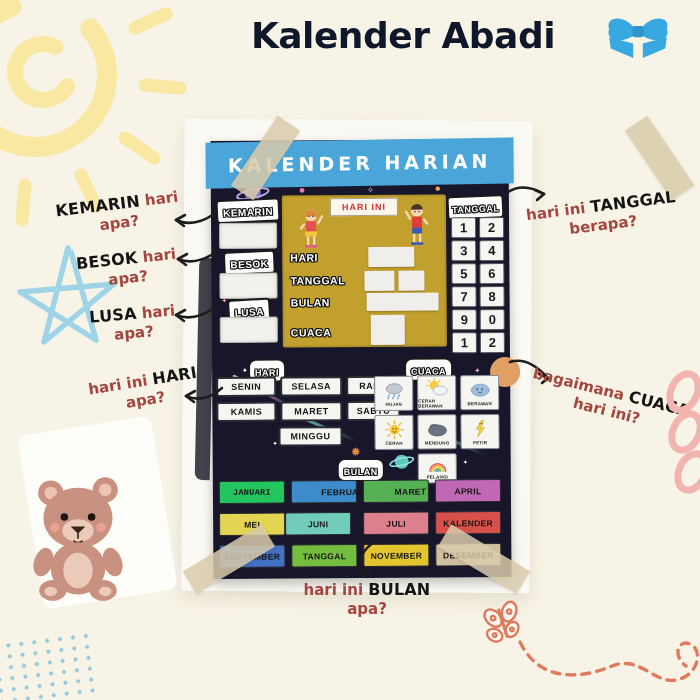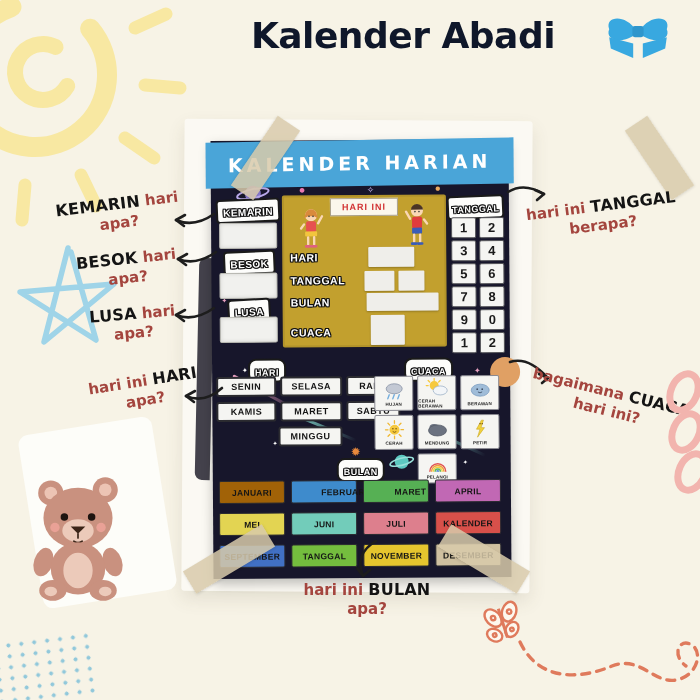--- a/index.html
+++ b/index.html
@@ -347,36 +347,36 @@
         <path d="M5 16a7 7 0 0 1 14 0" stroke="#f0a03c" stroke-width="1.6" fill="none"></path>
         <path d="M7 16a5 5 0 0 1 10 0" stroke="#f2d23e" stroke-width="1.6" fill="none"></path>
         <path d="M9 16a3 3 0 0 1 6 0" stroke="#5cb85c" stroke-width="1.6" fill="none"></path>
         <path d="M11 16a1 1 0 0 1 2 0" stroke="#4a84d0" stroke-width="1.6" fill="none"></path>
         </svg>
       <span class="wlabel">PELANGI</span>
       </div>
 
     <div class="sticker" style="left:124px;top:318px;border-radius:8px">
       <span class="bubble" style="font-size:9px">BULAN</span></div>
-    <div class="monthcard" style="left: 6px; top: 340px; background: #a16207;">
+    <div class="monthcard" style="left: 6px; top: 340px; background: #22c55e; font-family: Liberation Mono, monospace;">
         <span>JANUARI</span>
       </div>
     <div class="monthcard" style="left: 78px; top: 340px; background: rgb(62, 139, 204); padding-left: 41px;">
         <span>FEBRUARI</span>
       </div>
     <div class="monthcard" style="left: 150px; top: 340px; background: rgb(86, 176, 84); padding-left: 29px;">
         <span>MARET</span>
       </div>
     <div class="monthcard" style="left: 222px; top: 340px; background: rgb(193, 104, 180);">
         <span>APRIL</span>
       </div>
     <div class="monthcard" style="left: 6px; top: 372px; background: rgb(227, 212, 82);">
         <span>MEI</span>
       </div>
-    <div class="monthcard" style="left: 78px; top: 372px; background: rgb(114, 204, 186);">
+    <div class="monthcard" style="left: 72px; top: 372px; background: rgb(114, 204, 186);">
         <span>JUNI</span>
       </div>
     <div class="monthcard" style="left: 150px; top: 372px; background: rgb(221, 127, 141);">
         <span>JULI</span>
       </div>
     <div class="monthcard" style="left: 222px; top: 372px; background: rgb(216, 80, 74);">
         <span>KALENDER</span>
       </div>
     <div class="monthcard" style="left: 6px; top: 404px; background: rgb(65, 112, 196);">
         <span>SEPTEMBER</span>

